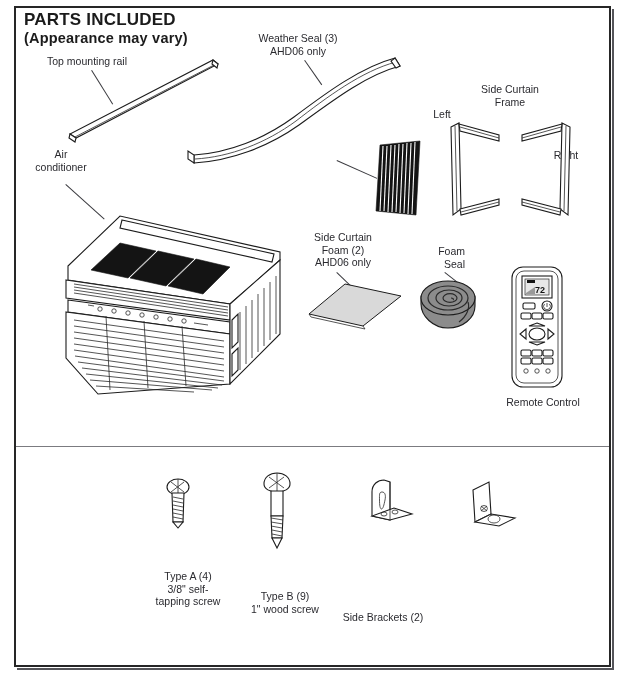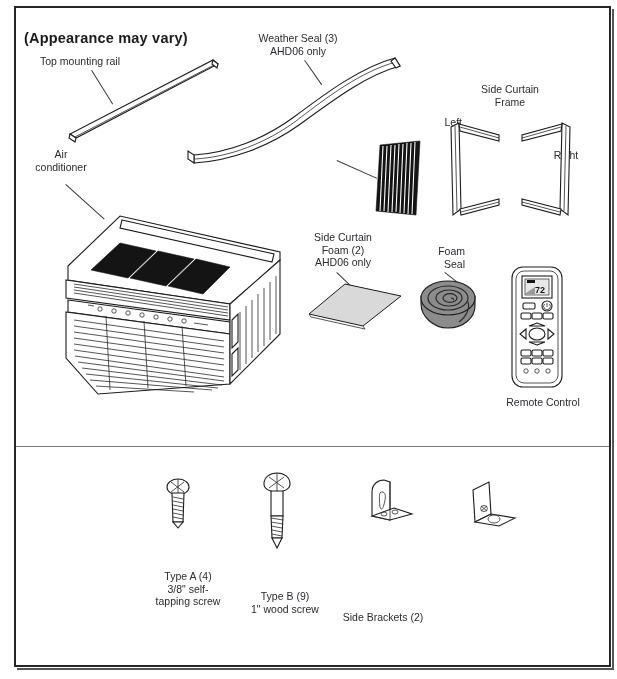--- a/index.html
+++ b/index.html
@@ -83,38 +83,39 @@
 </style>
 </head>
 <body>
 
 <div id="page">
 
   <div class="frame-shadow"></div>
   <div class="frame"></div>
   <div class="section-divider"></div>
 
+  <div class="title t-main">PARTS INCLUDED</div>
   <div class="title t-sub">(Appearance may vary)</div>
 
-  <div class="lbl" style="left:24px; top:55px; width:112px;">Top mounting rail</div>
+  <div class="lbl" style="left:31px; top:55px; width:112px;">Top mounting rail</div>
   <div class="leader" style="left:92px; top:70px; width:40px; transform:rotate(58deg);"></div>
 
   <div class="lbl" style="left:238px; top:32px; width:120px;">Weather Seal (3)
 AHD06 only</div>
   <div class="leader" style="left:305px; top:60px; width:30px; transform:rotate(55deg);"></div>
 
   <div class="lbl" style="left:14px; top:148px; width:94px;">Air
 conditioner</div>
   <div class="leader" style="left:66px; top:184px; width:52px; transform:rotate(42deg);"></div>
 
   <div class="leader" style="left:337px; top:160px; width:44px; transform:rotate(24deg);"></div>
 
   <div class="lbl" style="left:455px; top:83px; width:110px;">Side Curtain
 Frame</div>
-  <div class="lbl" style="left:422px; top:116px; width:40px;text-align:right;">Left</div>
+  <div class="lbl" style="left:422px; top:108px; width:40px;">Left</div>
   <div class="lbl" style="left:545px; top:105px; width:42px;margin-top:44px;">Right</div>
 
   <div class="lbl" style="left:295px; top:231px; width:96px;">Side Curtain
 Foam (2)
 AHD06 only</div>
   <div class="leader" style="left:337px; top:272px; width:26px; transform:rotate(44deg);"></div>
 
   <div class="lbl" style="left:413px; top:245px; width:52px;text-align:right;">Foam
 Seal</div>
   <div class="leader" style="left:445px; top:272px; width:26px; transform:rotate(38deg);"></div>

